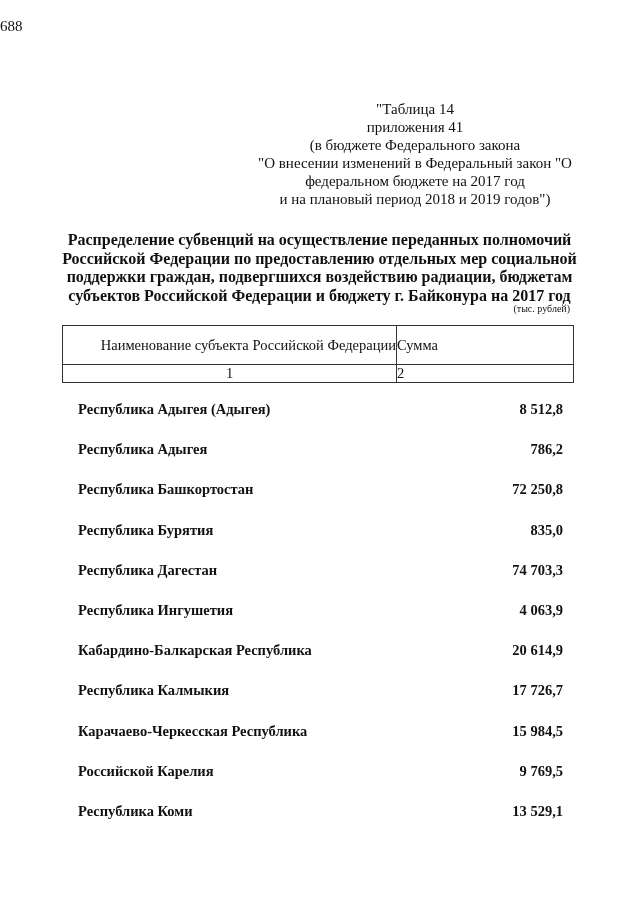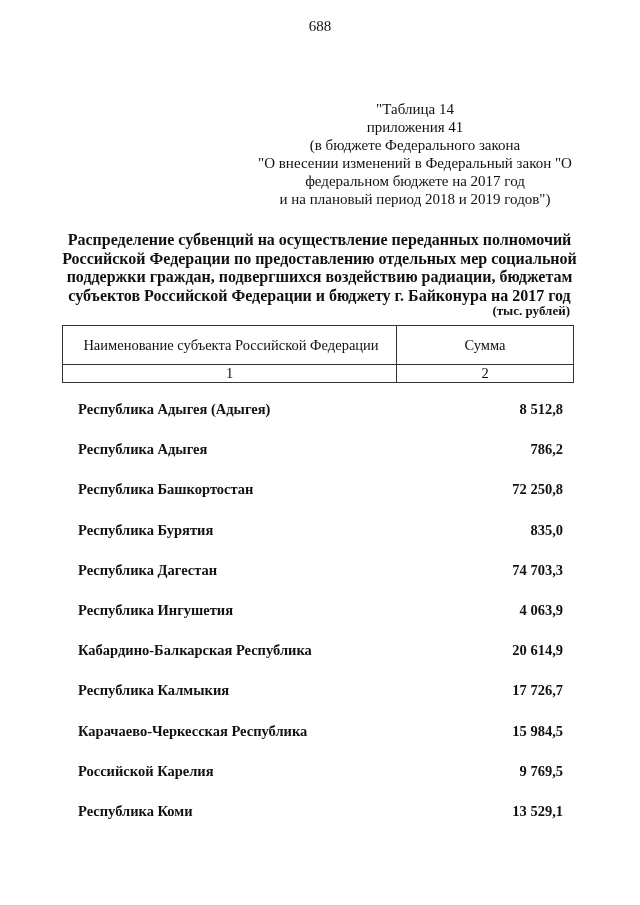--- a/index.html
+++ b/index.html
@@ -13,21 +13,21 @@
     position: relative;
     overflow: hidden;
     font-family: "Liberation Serif", "DejaVu Serif", serif;
     color: #111111;
   }
   .page-number {
     position: absolute;
     top: 18px;
     left: 0;
     width: 640px;
-    text-align: center;
+    text-align: left;
     font-size: 15px;
   }
   .appendix-note {
     position: absolute;
     top: 100px;
     left: 250px;
     width: 330px;
     text-align: center;
     font-size: 15px;
     line-height: 18px;
@@ -41,39 +41,37 @@
     text-align: center;
     font-weight: bold;
     font-size: 16px;
     line-height: 18.5px;
   }
   .doc-title div { white-space: nowrap; }
   .units {
     position: absolute;
     top: 303px;
     right: 70px;
-    font-size: 13px;
-    font-weight: bold;
+    font-size: 10px;
   }
   table.header-table {
     position: absolute;
     top: 325px;
     left: 62px;
     width: 512px;
     border-collapse: collapse;
     font-size: 14.5px;
   }
   table.header-table td {
     border: 1px solid #333333;
     padding: 0;
-    text-align: center;
   }
   table.header-table tr.head-row td { height: 38px; }
   table.header-table tr.index-row td { height: 17px; line-height: 17px; }
-  table.header-table td.col1 { width: 330px; text-align: center; padding-left: 3px; }
+  table.header-table td.col1 { width: 330px; text-align: right; padding-left: 3px; }
   table.header-table tr.index-row td.col1 { text-align: center; padding-left: 0; }
   .rows {
     position: absolute;
     top: 400px;
     left: 78px;
     width: 485px;
     font-weight: bold;
   }
   .row {
     display: flex;

